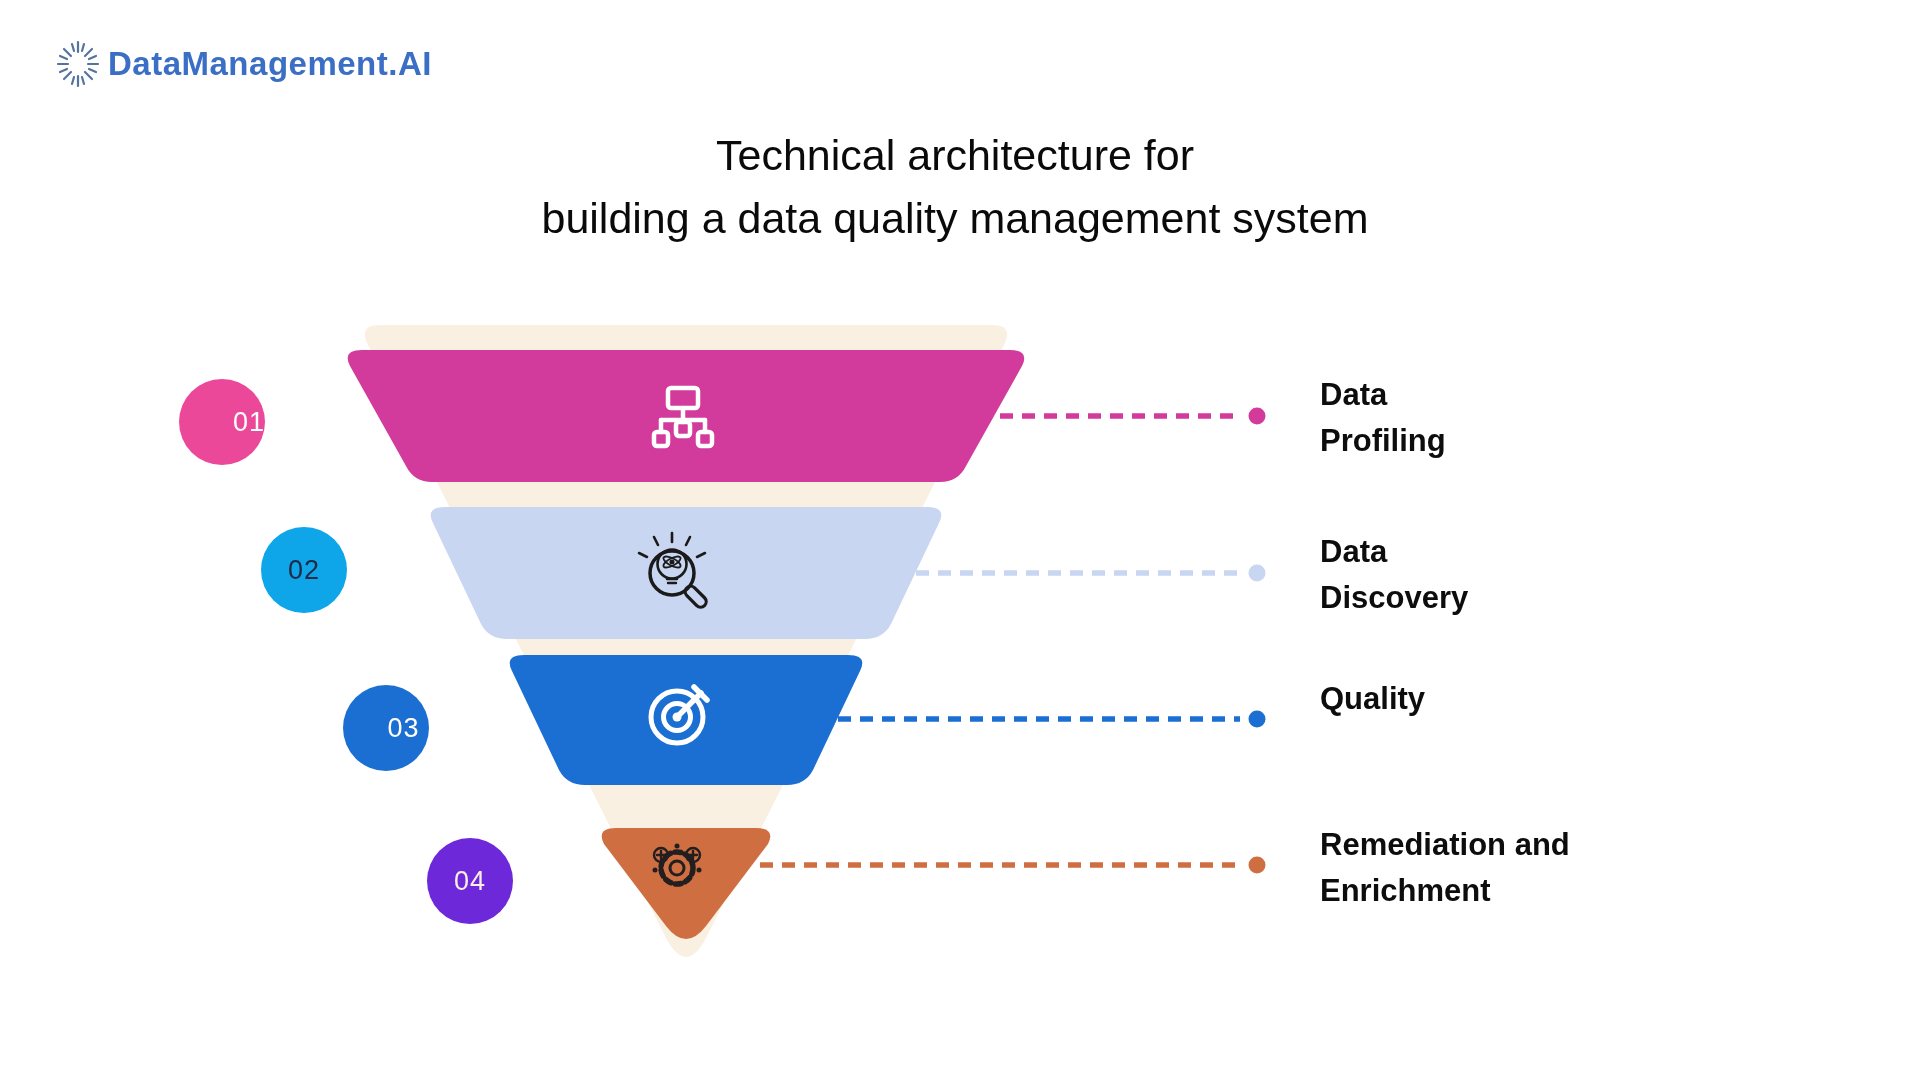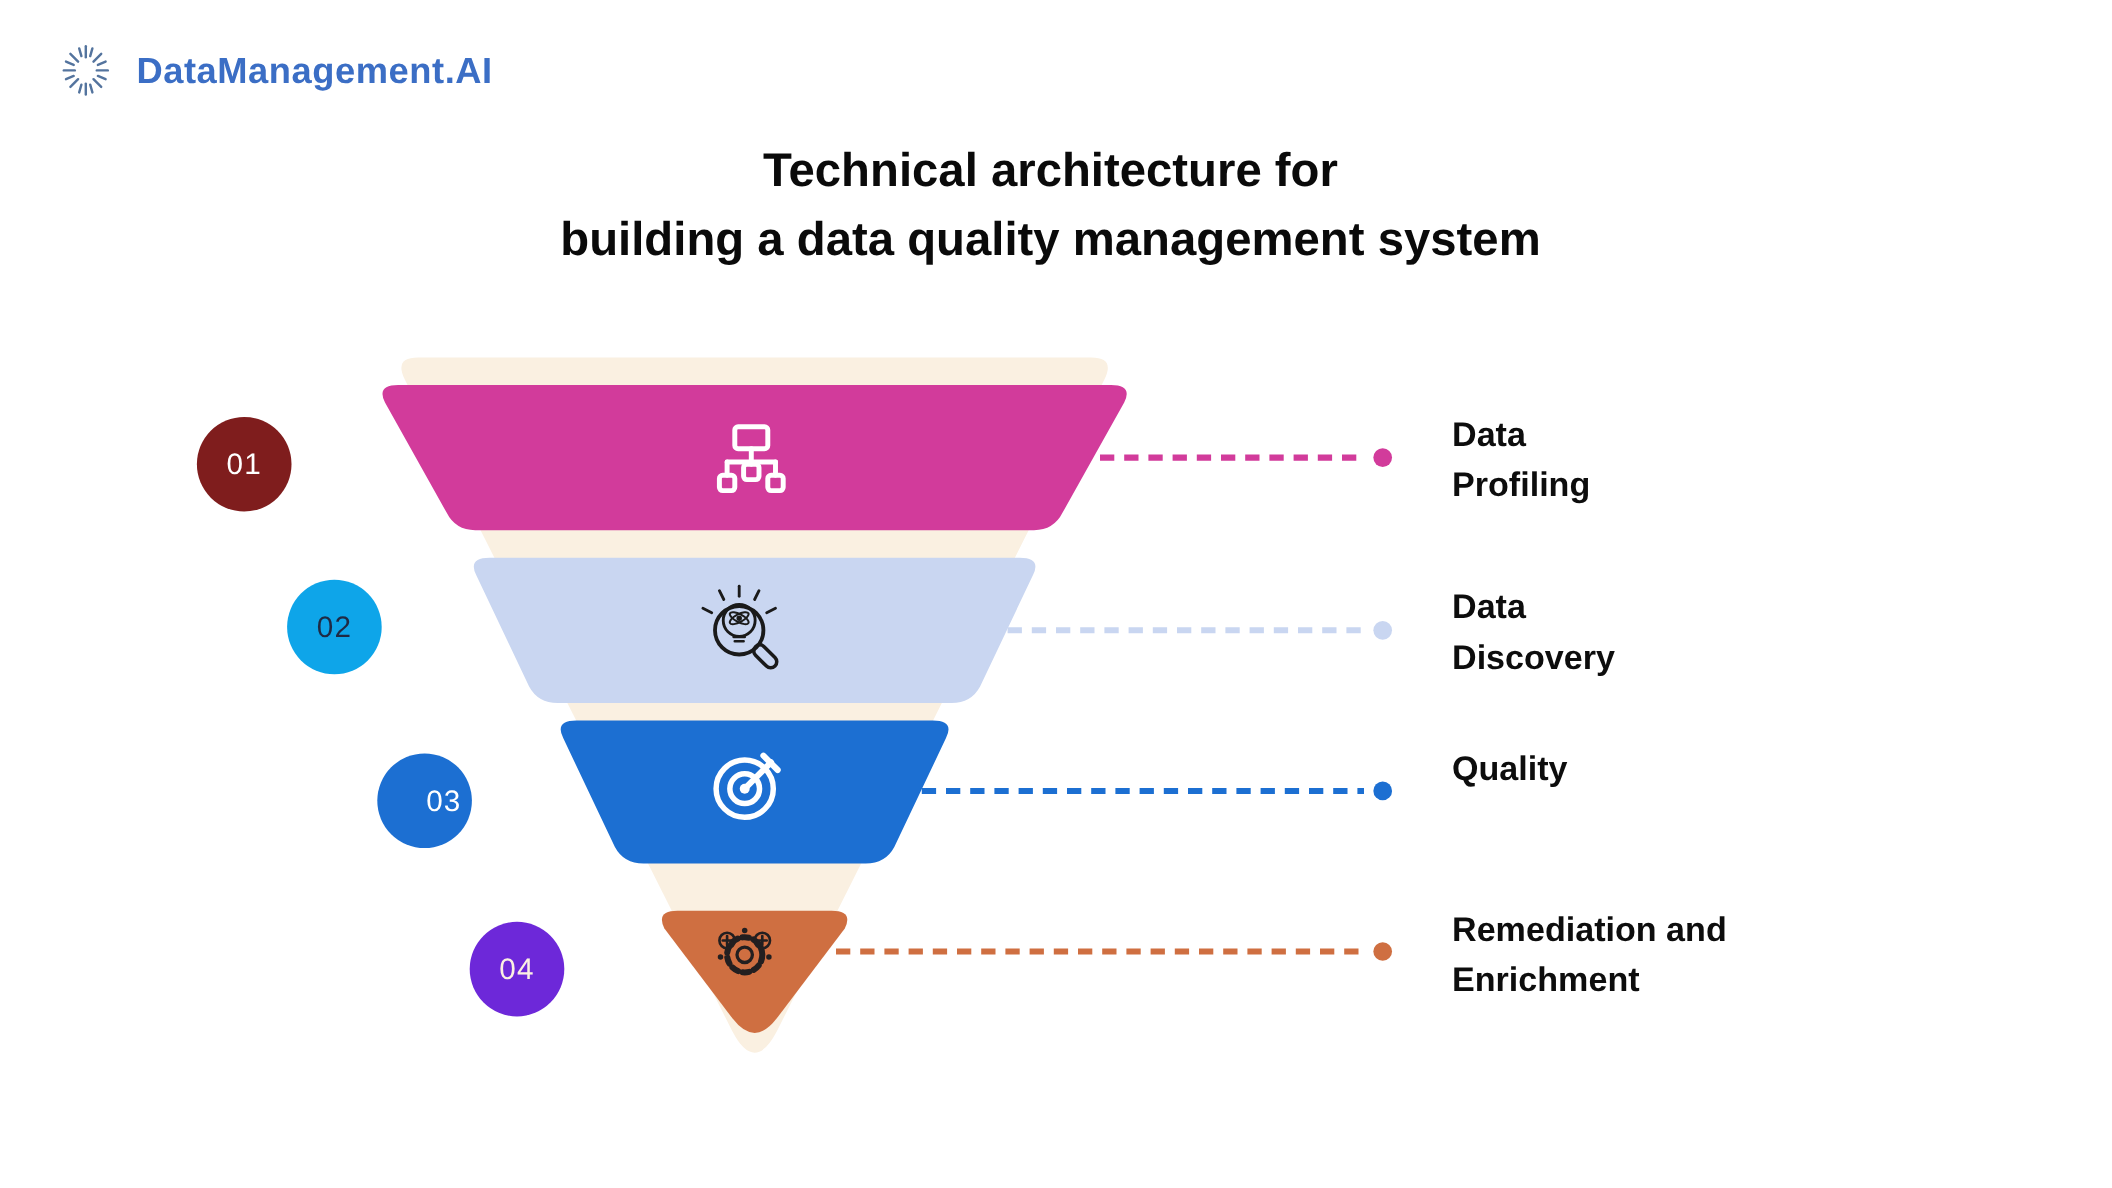--- a/index.html
+++ b/index.html
@@ -3,29 +3,29 @@
 <meta charset="utf-8">
 <style>
   html,body{margin:0;padding:0;}
   body{
     width:1920px;height:1080px;position:relative;overflow:hidden;
     background:#FFFFFF;
     font-family:"Liberation Sans", sans-serif;
   }
   .abs{position:absolute;}
   
-  .logo{left:52px;top:36px;display:flex;align-items:center;gap:20px;justify-content:flex-end;}
+  .logo{left:52px;top:36px;display:flex;align-items:center;gap:4px;justify-content:flex-end;}
   .logo-text{
     font-size:33px;font-weight:bold;letter-spacing:0.5px;
     color:#3B6EC5;
   }
   
   .title{
     left:455px;top:124px;width:1000px;text-align:center;
-    font-size:43px;line-height:63px;font-weight:bold;color:#0A0A0A;
+    font-size:43px;line-height:63px;font-weight:normal;color:#0A0A0A;
   }
   
   .num-circle{
     width:86px;height:86px;border-radius:50%;
     display:flex;align-items:center;justify-content:center;
     font-size:27px;letter-spacing:1px;
   }
   
   .level-label{
     left:1320px;width:380px;
@@ -141,21 +141,21 @@
     <circle cx="-16" cy="-13" r="7" stroke-width="2.4"></circle>
     <path d="M -20 -13 h 8 M -16 -17 v 8" stroke-width="2.4"></path>
     <circle cx="16" cy="-13" r="7" stroke-width="2.4"></circle>
     <path d="M 12 -13 h 8 M 16 -17 v 8" stroke-width="2.4"></path>
     <circle cx="-22" cy="2" r="2.5" fill="#231F20" stroke="none"></circle>
     <circle cx="22" cy="2" r="2.5" fill="#231F20" stroke="none"></circle>
     <circle cx="0" cy="-22" r="2.5" fill="#231F20" stroke="none"></circle>
   </g>
 </svg>
 
-<div class="abs num-circle" style="left: 179px; top: 379px; background-color: #7f1d1d;">
+<div class="abs num-circle" style="left: 179px; top: 379px; background-color: #ec4899; justify-content: flex-end;">
   <span style="color: rgb(255, 255, 255);">01</span>
 </div>
 <div class="abs num-circle" style="left: 261px; top: 527px; background-color: #0ea5e9;">
   <span style="color: rgb(31, 42, 68);">02</span>
 </div>
 <div class="abs num-circle" style="left: 343px; top: 685px; background-color: rgb(28, 111, 210);">
   <span style="color: rgb(255, 255, 255); margin-left: 35px;">03</span>
 </div>
 <div class="abs num-circle" style="left: 427px; top: 838px; background-color: #6d28d9;">
   <span style="color: rgb(251, 239, 226);">04</span>

